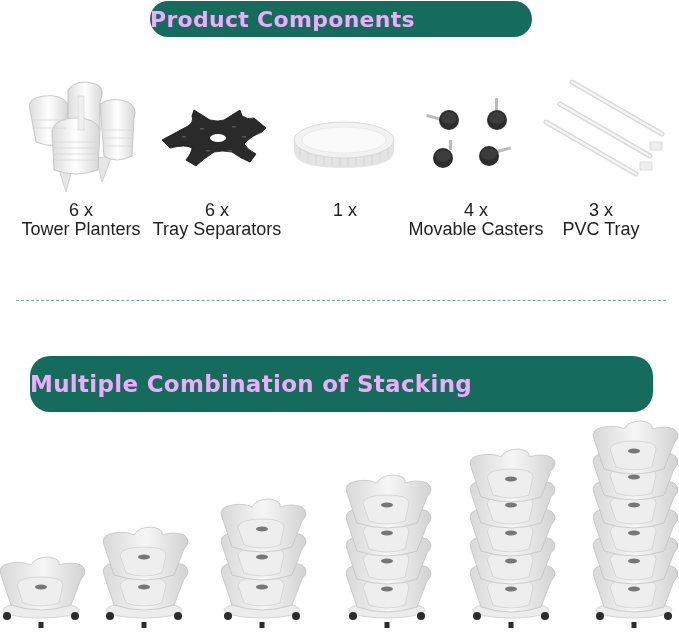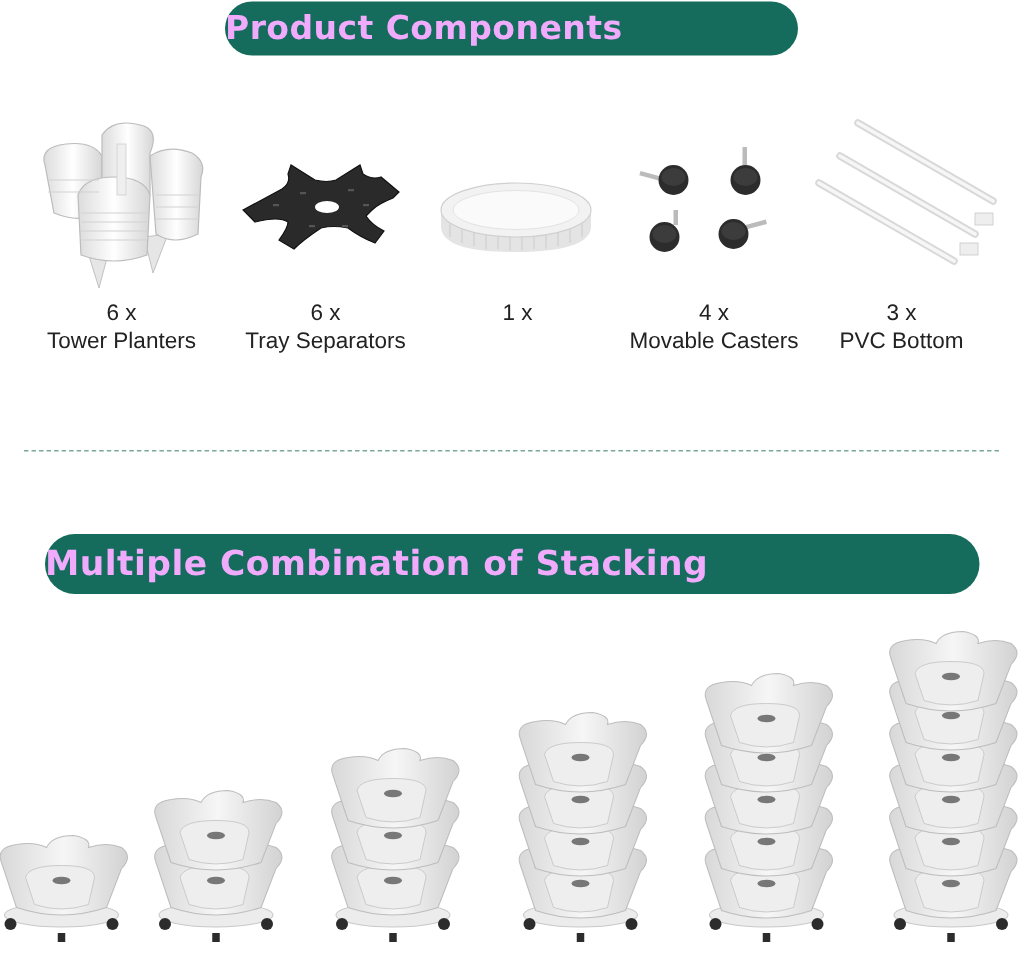--- a/index.html
+++ b/index.html
@@ -6,27 +6,27 @@
   html, body { width: 679px; height: 637px; background: #ffffff; overflow: hidden; }
   body { position: relative; font-family: "DejaVu Sans", sans-serif; color: #222; }
 
   .banner {
     position: absolute; background: #156c5c; border-radius: 20px;
     color: #f0abfc; font-family: "DejaVu Sans", sans-serif; font-weight: bold;
     display: flex; align-items: center; justify-content: flex-start;
     letter-spacing: 0.3px;
   }
   #banner-components { left: 150px; top: 1px; width: 382px; height: 36px; font-size: 22px; }
-  #banner-stacking { left: 30px; top: 356px; width: 623px; height: 40px; font-size: 23px; }
+  #banner-stacking { left: 30px; top: 356px; width: 623px; height: 56px; font-size: 23px; }
 
   .component { position: absolute; top: 70px; width: 130px; height: 170px; }
   .component .pic { position: absolute; left: 0; top: 0; width: 130px; height: 125px; }
   .component .qty, .component .name {
     position: absolute; left: -10px; width: 150px; text-align: center;
-    font-family: "Liberation Sans", sans-serif; font-size: 15px; color: #222;
+    font-family: "Liberation Sans", sans-serif; font-size: 18px; color: #222;
   }
   .component .qty { top: 130px; }
   .component .name { top: 149px; }
 
   .divider {
     position: absolute; left: 16px; top: 300px; width: 650px; height: 0;
     border-top: 1.3px dashed #7aa89c;
   }
 </style>
 </head>
@@ -144,21 +144,21 @@
     </g>
     <g stroke="#f6f6f6" stroke-width="2.5" stroke-linecap="round">
       <line x1="36" y1="12" x2="126" y2="64"></line>
       <line x1="24" y1="34" x2="114" y2="86"></line>
       <line x1="10" y1="52" x2="100" y2="104"></line>
     </g>
     <rect x="114" y="72" width="12" height="8" fill="#eee" stroke="#ccc" stroke-width="0.6"></rect>
     <rect x="104" y="92" width="12" height="8" fill="#eee" stroke="#ccc" stroke-width="0.6"></rect>
   </svg>
   <div class="qty">3 x</div>
-  <div class="name">PVC Bottom</div>
+  <div class="name">PVC Tray</div>
 </div>
 
 <div class="divider"></div>
 
 <div id="banner-stacking" class="banner">
   <span>Multiple Combination of Stacking</span>
 </div>
 
 <svg style="position:absolute;left:0;top:415px;" width="679" height="222" viewBox="0 0 679 222">
   <defs>

